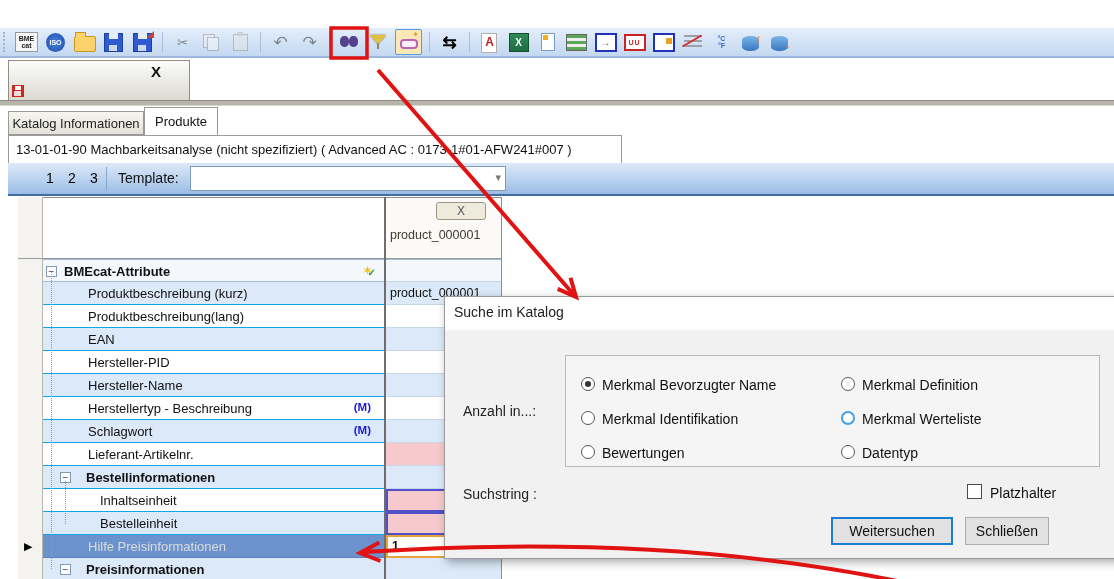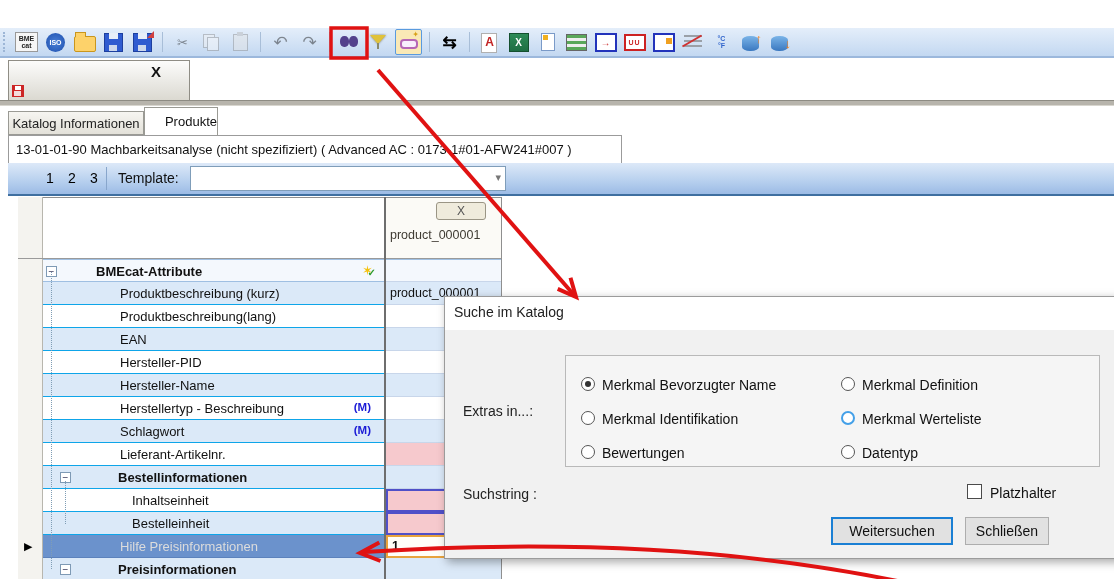--- a/index.html
+++ b/index.html
@@ -62,21 +62,21 @@
   .xpanel .xlbl{position:absolute;right:28px;top:2px;font-size:15px;font-weight:bold;color:#111;}
   .xpanel .flop{position:absolute;left:3px;bottom:3px;width:12px;height:12px;background:#cc2525;}
   .xpanel .flop::before{content:"";position:absolute;top:1px;left:3px;width:6px;height:4px;background:#fff;}
   .xpanel .flop::after{content:"";position:absolute;bottom:1px;left:2px;width:7px;height:5px;background:#f4dada;}
   .splitter{position:absolute;left:0;top:100px;width:1114px;height:6px;background:#b7b4ac;
     border-top:1px solid #8d8b83;border-bottom:1px solid #d8d6cf;box-sizing:border-box;}
   .tab{position:absolute;box-sizing:border-box;font-size:13px;display:flex;align-items:center;justify-content:center;}
   .tab-inactive{left:8px;top:111px;width:136px;height:24px;background:linear-gradient(#f6f5f1,#e3e1d9);
     border:1px solid #9a9a94;color:#222;z-index:1;}
   .tab-active{left:144px;top:107px;width:74px;height:28px;background:#fff;
-    border:1px solid #9a9a94;border-bottom:none;z-index:2;justify-content:flex-end;}
+    border:1px solid #9a9a94;border-bottom:none;z-index:2;}
 
   
   .crumbbox{position:absolute;left:8px;top:135px;width:614px;height:28px;background:#fff;
     border:1px solid #9b9b9b;border-bottom:none;box-sizing:border-box;
     font-size:13px;display:flex;align-items:center;padding-left:7px;}
   .tplbar{position:absolute;left:8px;top:163px;width:1106px;height:33px;box-sizing:border-box;
     background:linear-gradient(#dde9f8,#b6cfee 60%,#9cbbe5);border-bottom:2px solid #3f6fa0;}
   .tplbar .num{position:absolute;top:7px;font-size:14px;color:#000;}
   .tplbar .vsep{position:absolute;left:98px;top:4px;width:1px;height:23px;background:#88a6cc;}
   .tpl-label{position:absolute;left:110px;top:7px;font-size:14px;}
@@ -92,21 +92,21 @@
   .vline-dark{position:absolute;left:384px;top:197px;width:2px;height:382px;background:#6e6e6e;z-index:6;}
   .vline-right{position:absolute;left:501px;top:197px;width:1px;height:382px;background:#8f8f8f;z-index:6;}
   .hdr-sep{position:absolute;left:18px;top:258px;width:484px;height:1px;background:#9a9a9a;z-index:5;}
   .colhdr{position:absolute;left:386px;top:198px;width:115px;height:60px;background:#fbfaf6;}
   .colhdr .xbtn{position:absolute;left:50px;top:4px;width:50px;height:18px;background:#efebdc;
     border:1px solid #9a9585;border-radius:3px;font-size:12px;color:#555;
     display:flex;align-items:center;justify-content:center;box-sizing:border-box;}
   .colhdr .ctitle{position:absolute;left:4px;top:30px;font-size:12.5px;color:#3f3b33;}
   .trow{position:absolute;left:43px;width:342px;height:23px;box-sizing:border-box;
     border-bottom:1px solid #0ea5e9;font-size:13px;}
-  .trow .lbl{position:absolute;top:4px;white-space:nowrap;margin-left:32px;}
+  .trow .lbl{position:absolute;top:4px;white-space:nowrap;}
   .grp .lbl{font-weight:bold;}
   .rowgrp0{background:#f4f8fd;border-top:1px solid #9fbfe2;border-bottom:1px solid #9fbfe2;}
   .rowblue{background:#dbe9f8;}
   .rowwhite{background:#fff;}
   .rowsel{background:#6b92cc;border-bottom:1px solid #5c82bc;}
   .rowsel .lbl{color:#dcdcdc;}
   .ebox{position:absolute;width:11px;height:11px;top:6px;background:#fff;border:1px solid #7e9ab5;
     font-size:10px;line-height:9px;text-align:center;color:#335;box-sizing:border-box;}
   .badge{position:absolute;right:14px;top:4px;color:#1b1bd6;font-weight:bold;font-size:11.5px;}
   .sparkle{position:absolute;right:12px;top:3px;font-size:13px;color:#f4c20d;}
@@ -346,21 +346,21 @@
 
   <div class="vline-dark"></div>
   <div class="vline-right"></div>
 
   <div class="dialog">
     <div class="dlg-title">
       <span class="t">Suche im Katalog</span>
       <span class="dlg-close">x</span>
     </div>
     <div class="groupbox"></div>
-    <span class="dlg-lab" style="left:18px;top:106px">Extras in...:</span>
+    <span class="dlg-lab" style="left:18px;top:106px">Anzahl in...:</span>
 
     <div class="radio sel" style="left:136px;top:80px">
       <span class="circ"></span>
       <span class="rlab">Merkmal Bevorzugter Name</span>
     </div>
     <div class="radio" style="left:396px;top:80px">
       <span class="circ"></span>
       <span class="rlab">Merkmal Definition</span>
     </div>
     <div class="radio" style="left:136px;top:114px">

